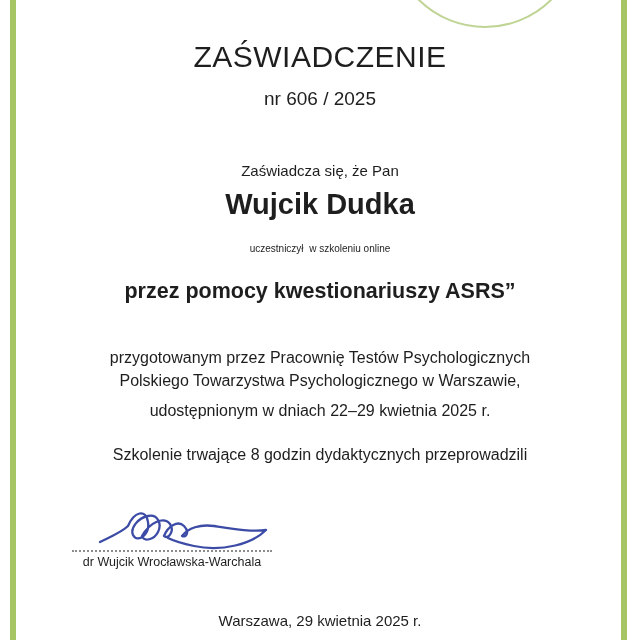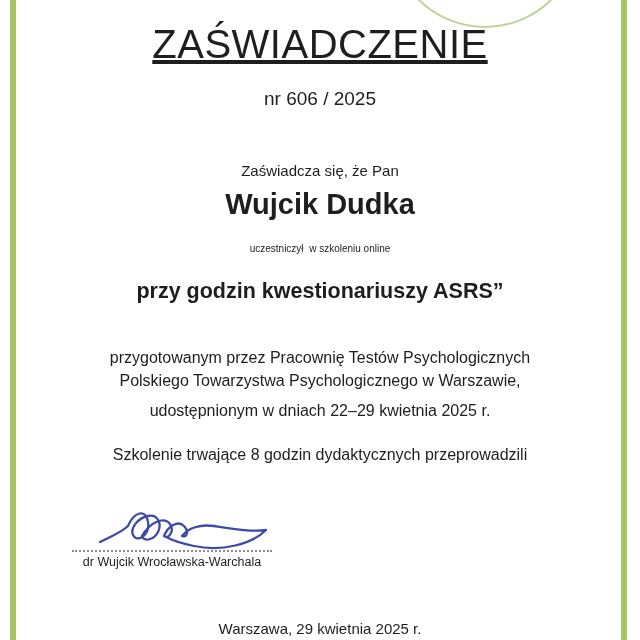--- a/index.html
+++ b/index.html
@@ -8,30 +8,30 @@
     overflow:hidden; font-family:"Liberation Sans", sans-serif; color:var(--text,#1e1e1e);
   }
   .stripe { position:absolute; top:0; bottom:0; width:6px; background:var(--green,#a6c565); }
   .stripe.left  { left:10px; }
   .stripe.right { left:621px; }
   .arc {
     position:absolute; left:390px; top:-162px; width:186px; height:186px;
     border:2px solid var(--arc,#bfd495); border-radius:50%; background:transparent;
   }
   .line { position:absolute; left:30px; right:30px; text-align:center; }
-  .title        { top:22px;  font-size:40px; letter-spacing:0.5px;text-decoration:underline; }
+  .title        { top:40px;  font-size:30px; letter-spacing:0.5px; }
   .number       { top:88px;  font-size:19px; }
   .intro        { top:162px; font-size:15px; }
   .name         { top:188px; font-size:29px; font-weight:bold; }
   .participation{ top:243px; font-size:10px; white-space:pre; }
   .course       { top:276px; font-size:21.5px; font-weight:bold; line-height:31px; }
   .organizer    { top:347px; font-size:16px; line-height:22.5px; }
   .availability { top:402px; font-size:16px; }
   .trainers     { top:444px; font-size:16px; line-height:22.5px; }
-  .place-date   { top:612px; font-size:15px;margin-top:8px; }
+  .place-date   { top:612px; font-size:15px; }
 
   .sig { position:absolute; top:508px; height:70px; }
   .sig-left  { left:72px;  width:200px; }
   .sig-right { left:352px; width:218px; }
   .sig .script  { position:absolute; left:0; right:0; top:-6px; height:54px; z-index:2; }
   .sig .dotline { position:absolute; left:0; right:0; top:42px; border-top:2px dotted #8d8d8d; }
   .sig .label   { position:absolute; left:0; right:0; top:47px; font-size:12.5px; text-align:center; }
   .sig svg { width:100%; height:100%; }
   .sig path { fill:none; stroke:var(--ink,#3c4ba6); stroke-linecap:round; stroke-linejoin:round; }
 </style>
@@ -48,21 +48,21 @@
 
   <div class="line number">nr 606 / 2025</div>
 
   <div class="line intro">Zaświadcza się, że Pan</div>
 
   <div class="line name">Wujcik Dudka</div>
 
   <div class="line participation">uczestniczył  w szkoleniu online</div>
 
   <div class="line course">
-    <div>przy godzin kwestionariuszy ASRS”</div>
+    <div>przez pomocy kwestionariuszy ASRS”</div>
   </div>
 
   <div class="line organizer">
     <div>przygotowanym przez Pracownię Testów Psychologicznych</div>
     <div>Polskiego Towarzystwa Psychologicznego w Warszawie,</div>
   </div>
 
   <div class="line availability">udostępnionym w dniach 22–29 kwietnia 2025 r.</div>
 
   <div class="line trainers">

